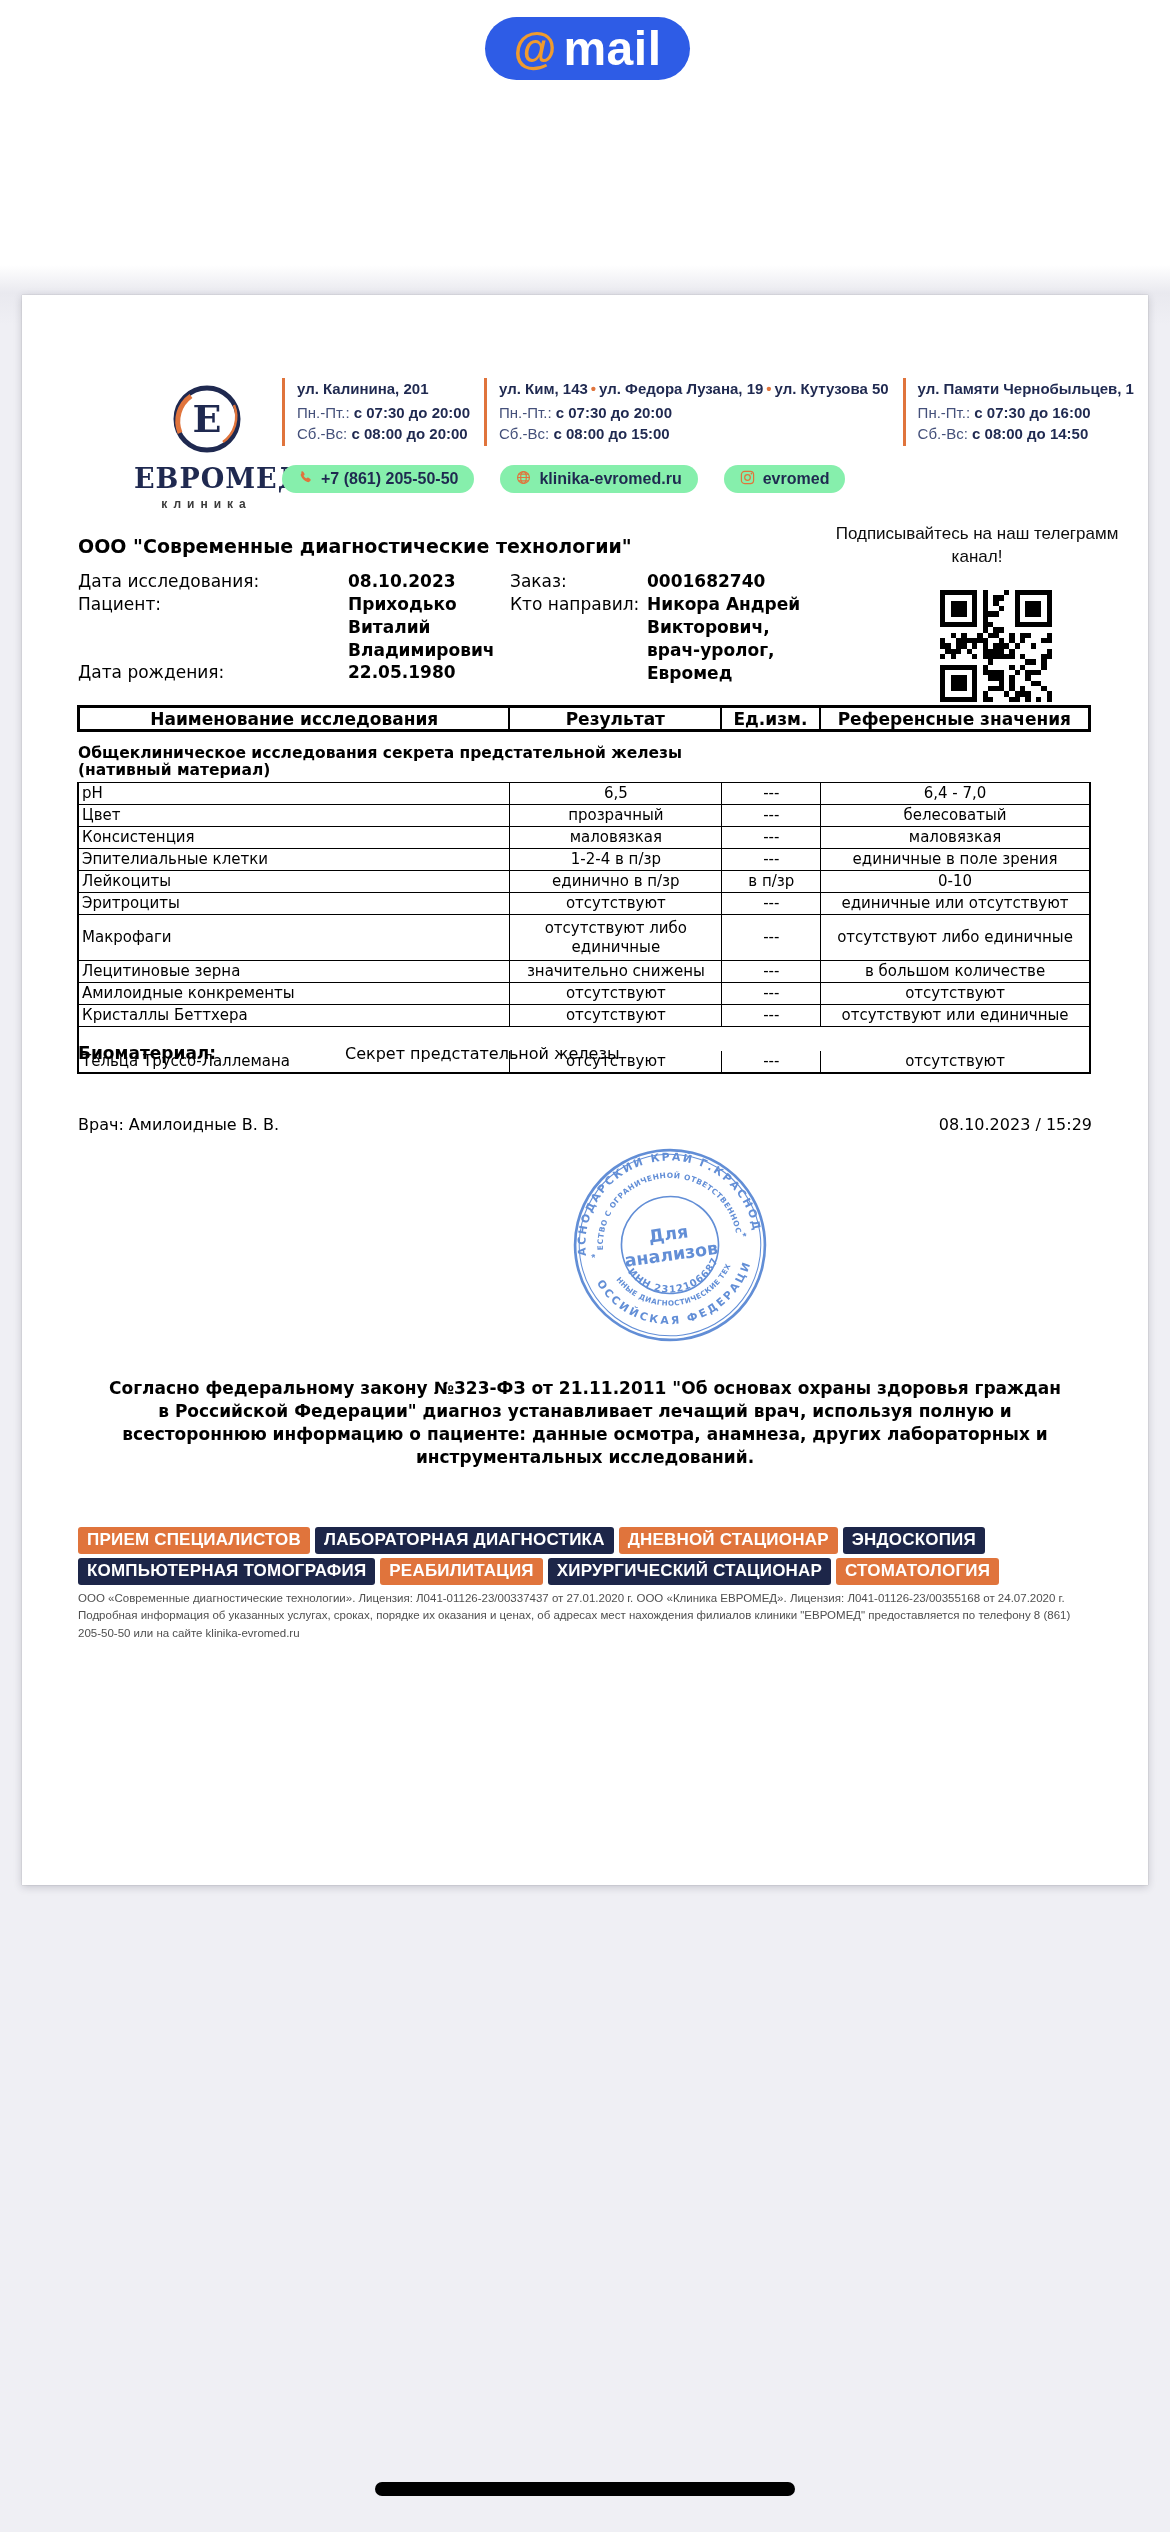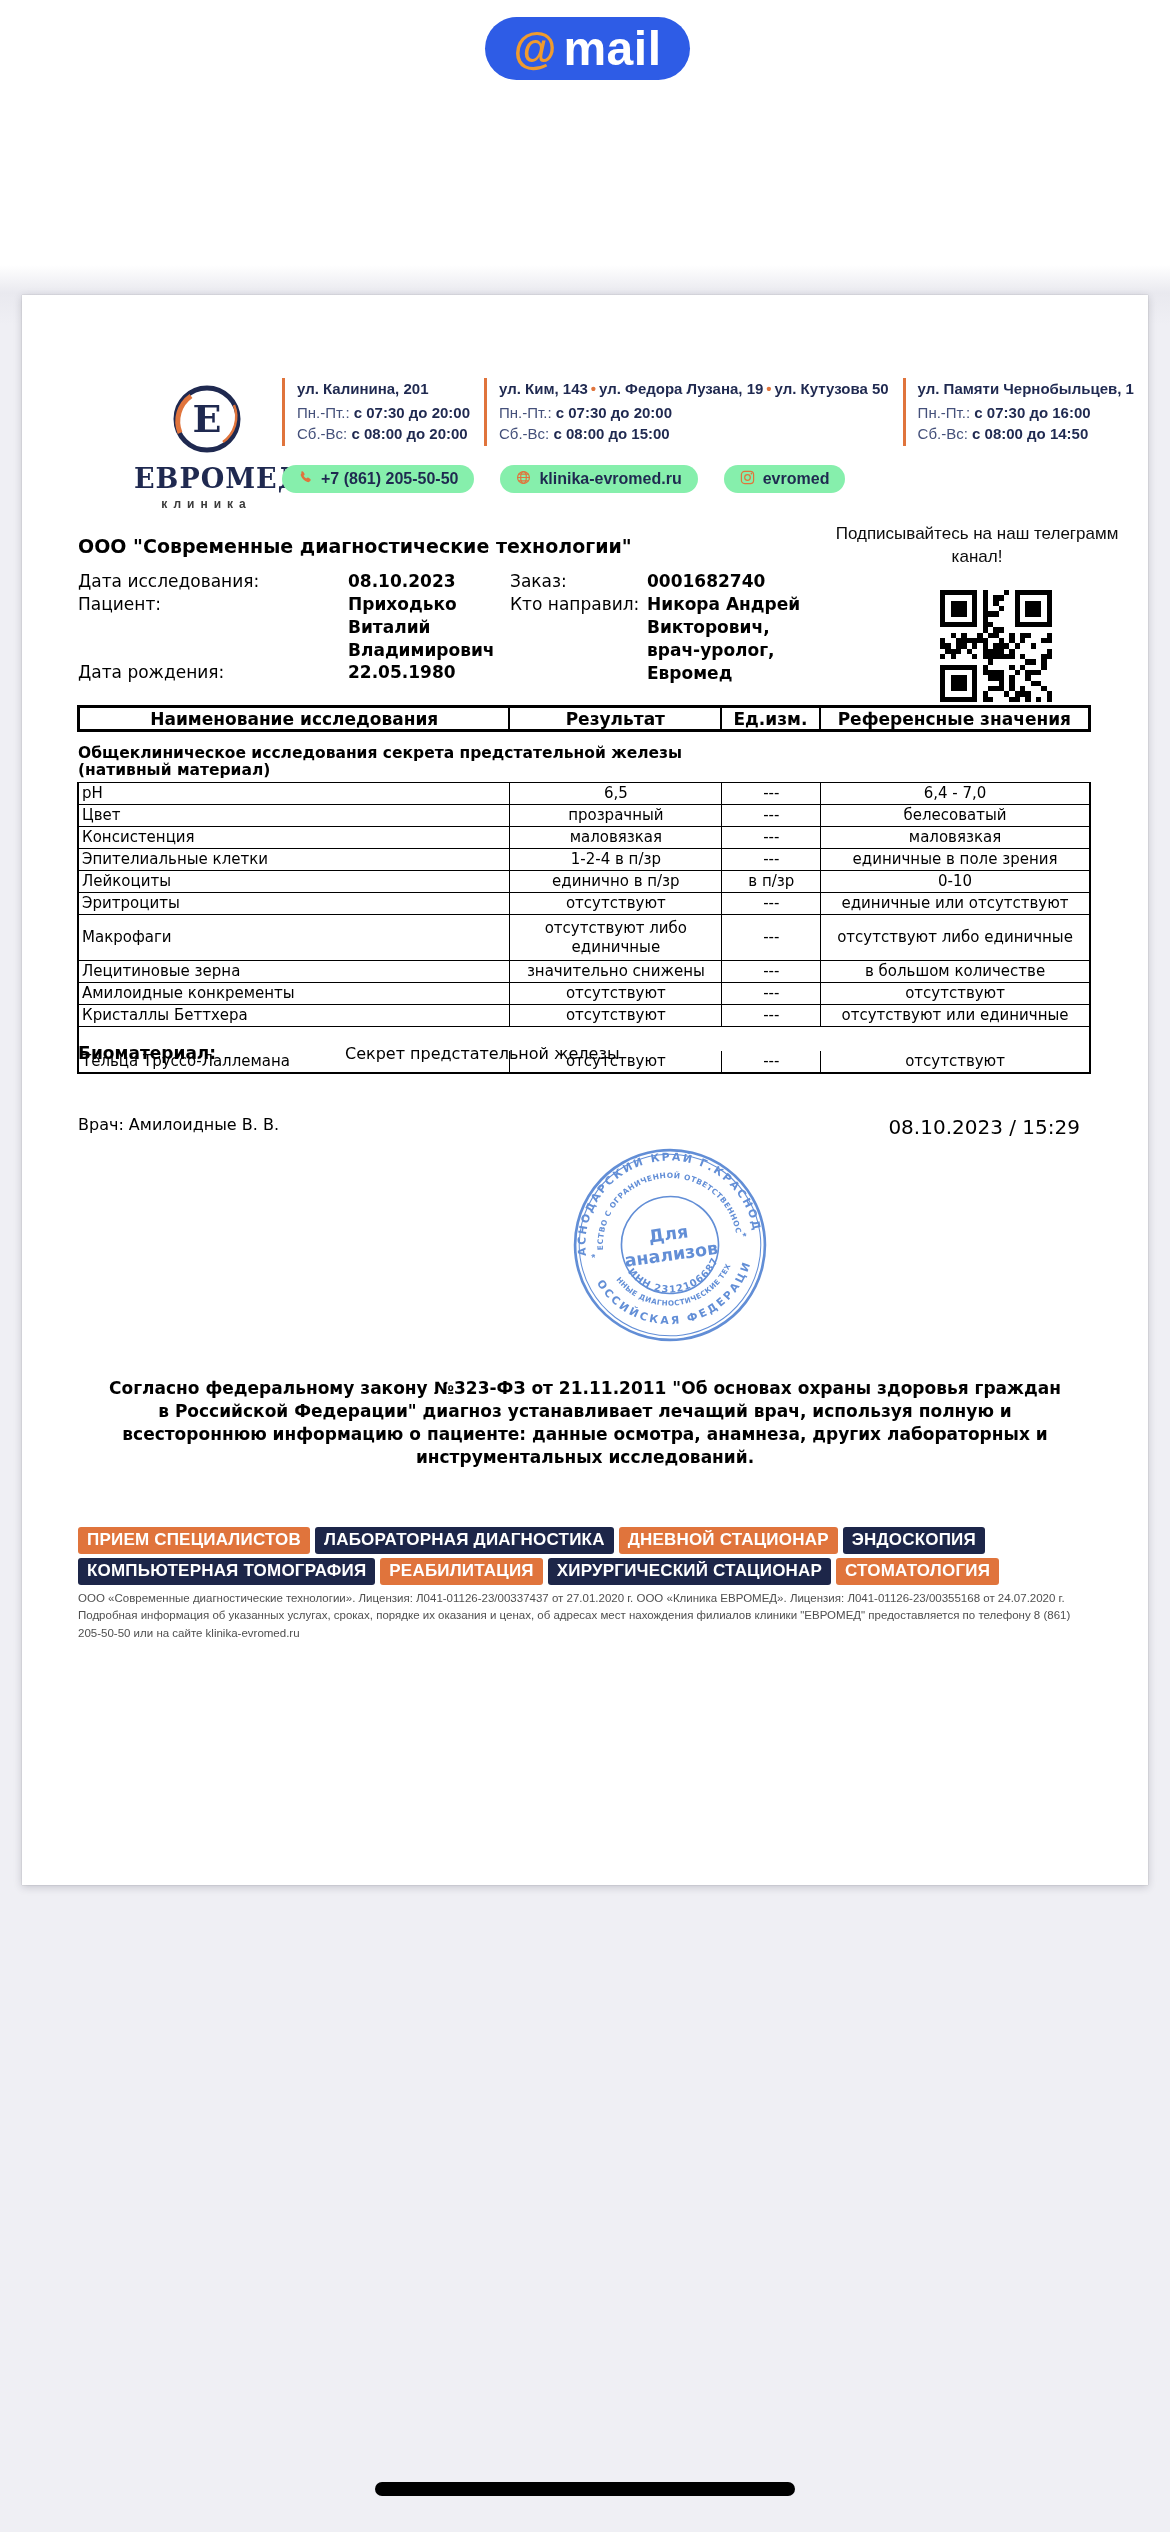--- a/index.html
+++ b/index.html
@@ -61,21 +61,21 @@
   .trow:last-child { border-bottom:none; }
   .trow .c { font-size:15px; line-height:19px; padding:1px 3px; border-right:1px solid #000; display:flex; align-items:center; }
   .trow .c:last-child { border-right:none; }
   .c.name { justify-content:flex-start; }
   .c.mid { justify-content:center; text-align:center; }
   .w1 { width:433px; } .w2 { width:213px; } .w3 { width:99px; } .w4 { width:269px; }
 
   .bio-lbl { position:absolute; left:56px; top:748px; font-family:"DejaVu Sans", sans-serif; font-size:17px; font-weight:700; }
   .bio-val { position:absolute; left:323px; top:749px; font-family:"DejaVu Sans", sans-serif; font-size:16px; }
   .doctor { position:absolute; left:56px; top:820px; font-family:"DejaVu Sans", sans-serif; font-size:16px; }
-  .dt { position:absolute; right:68px; top:820px; font-family:"DejaVu Sans", sans-serif; font-size:20px; }
+  .dt { position:absolute; right:56px; top:820px; font-family:"DejaVu Sans", sans-serif; font-size:16px; }
 
   .stamp { position:absolute; left:550px; top:852px; width:196px; height:196px; opacity:.88; transform:rotate(-8deg); }
 
   .disclaimer { position:absolute; left:83px; top:1082px; width:960px; text-align:center;
     font-family:"DejaVu Sans", sans-serif; font-size:17px; font-weight:700; line-height:23px; color:#000; }
 
   .badges { position:absolute; left:56px; top:1232px; width:1020px; }
   .badge-row { display:flex; gap:5px; margin-bottom:4px; }
   .badge { color:#fff; font-size:17px; font-weight:700; padding:3px 9px 4px 9px; border-radius:3px; white-space:nowrap; letter-spacing:.2px; }
   .badge.orange { background:#e0743c; }

